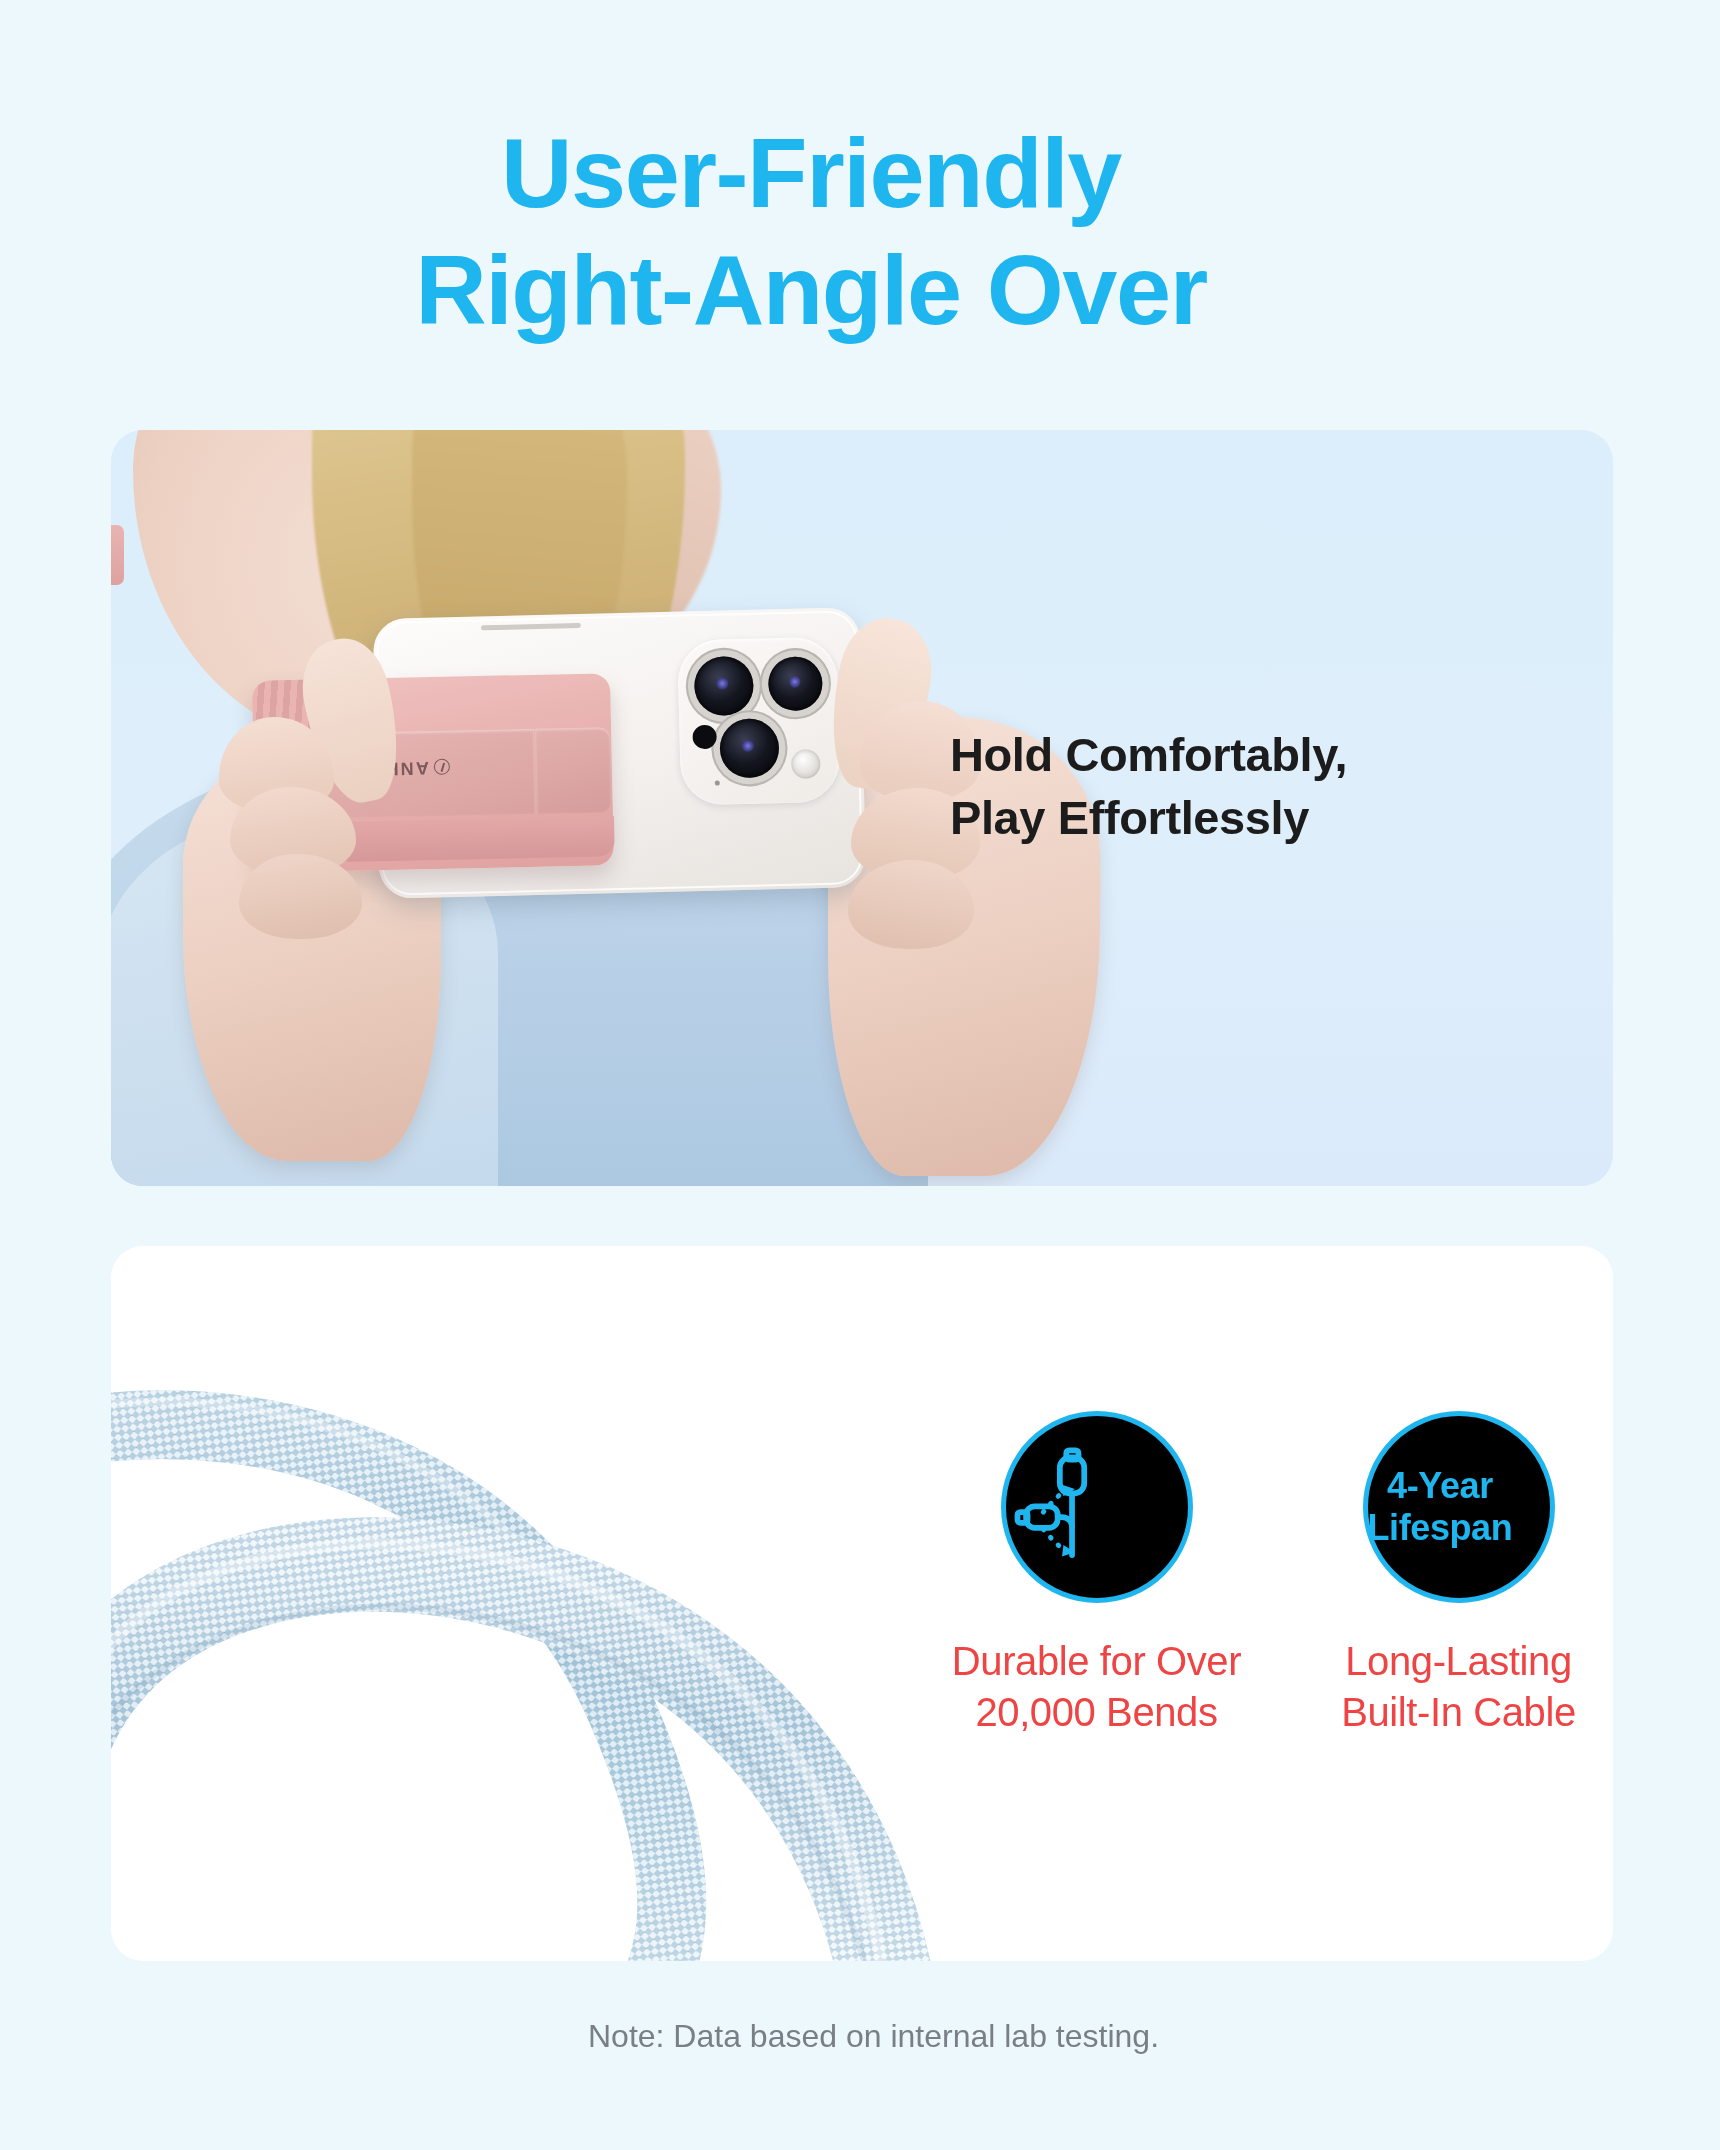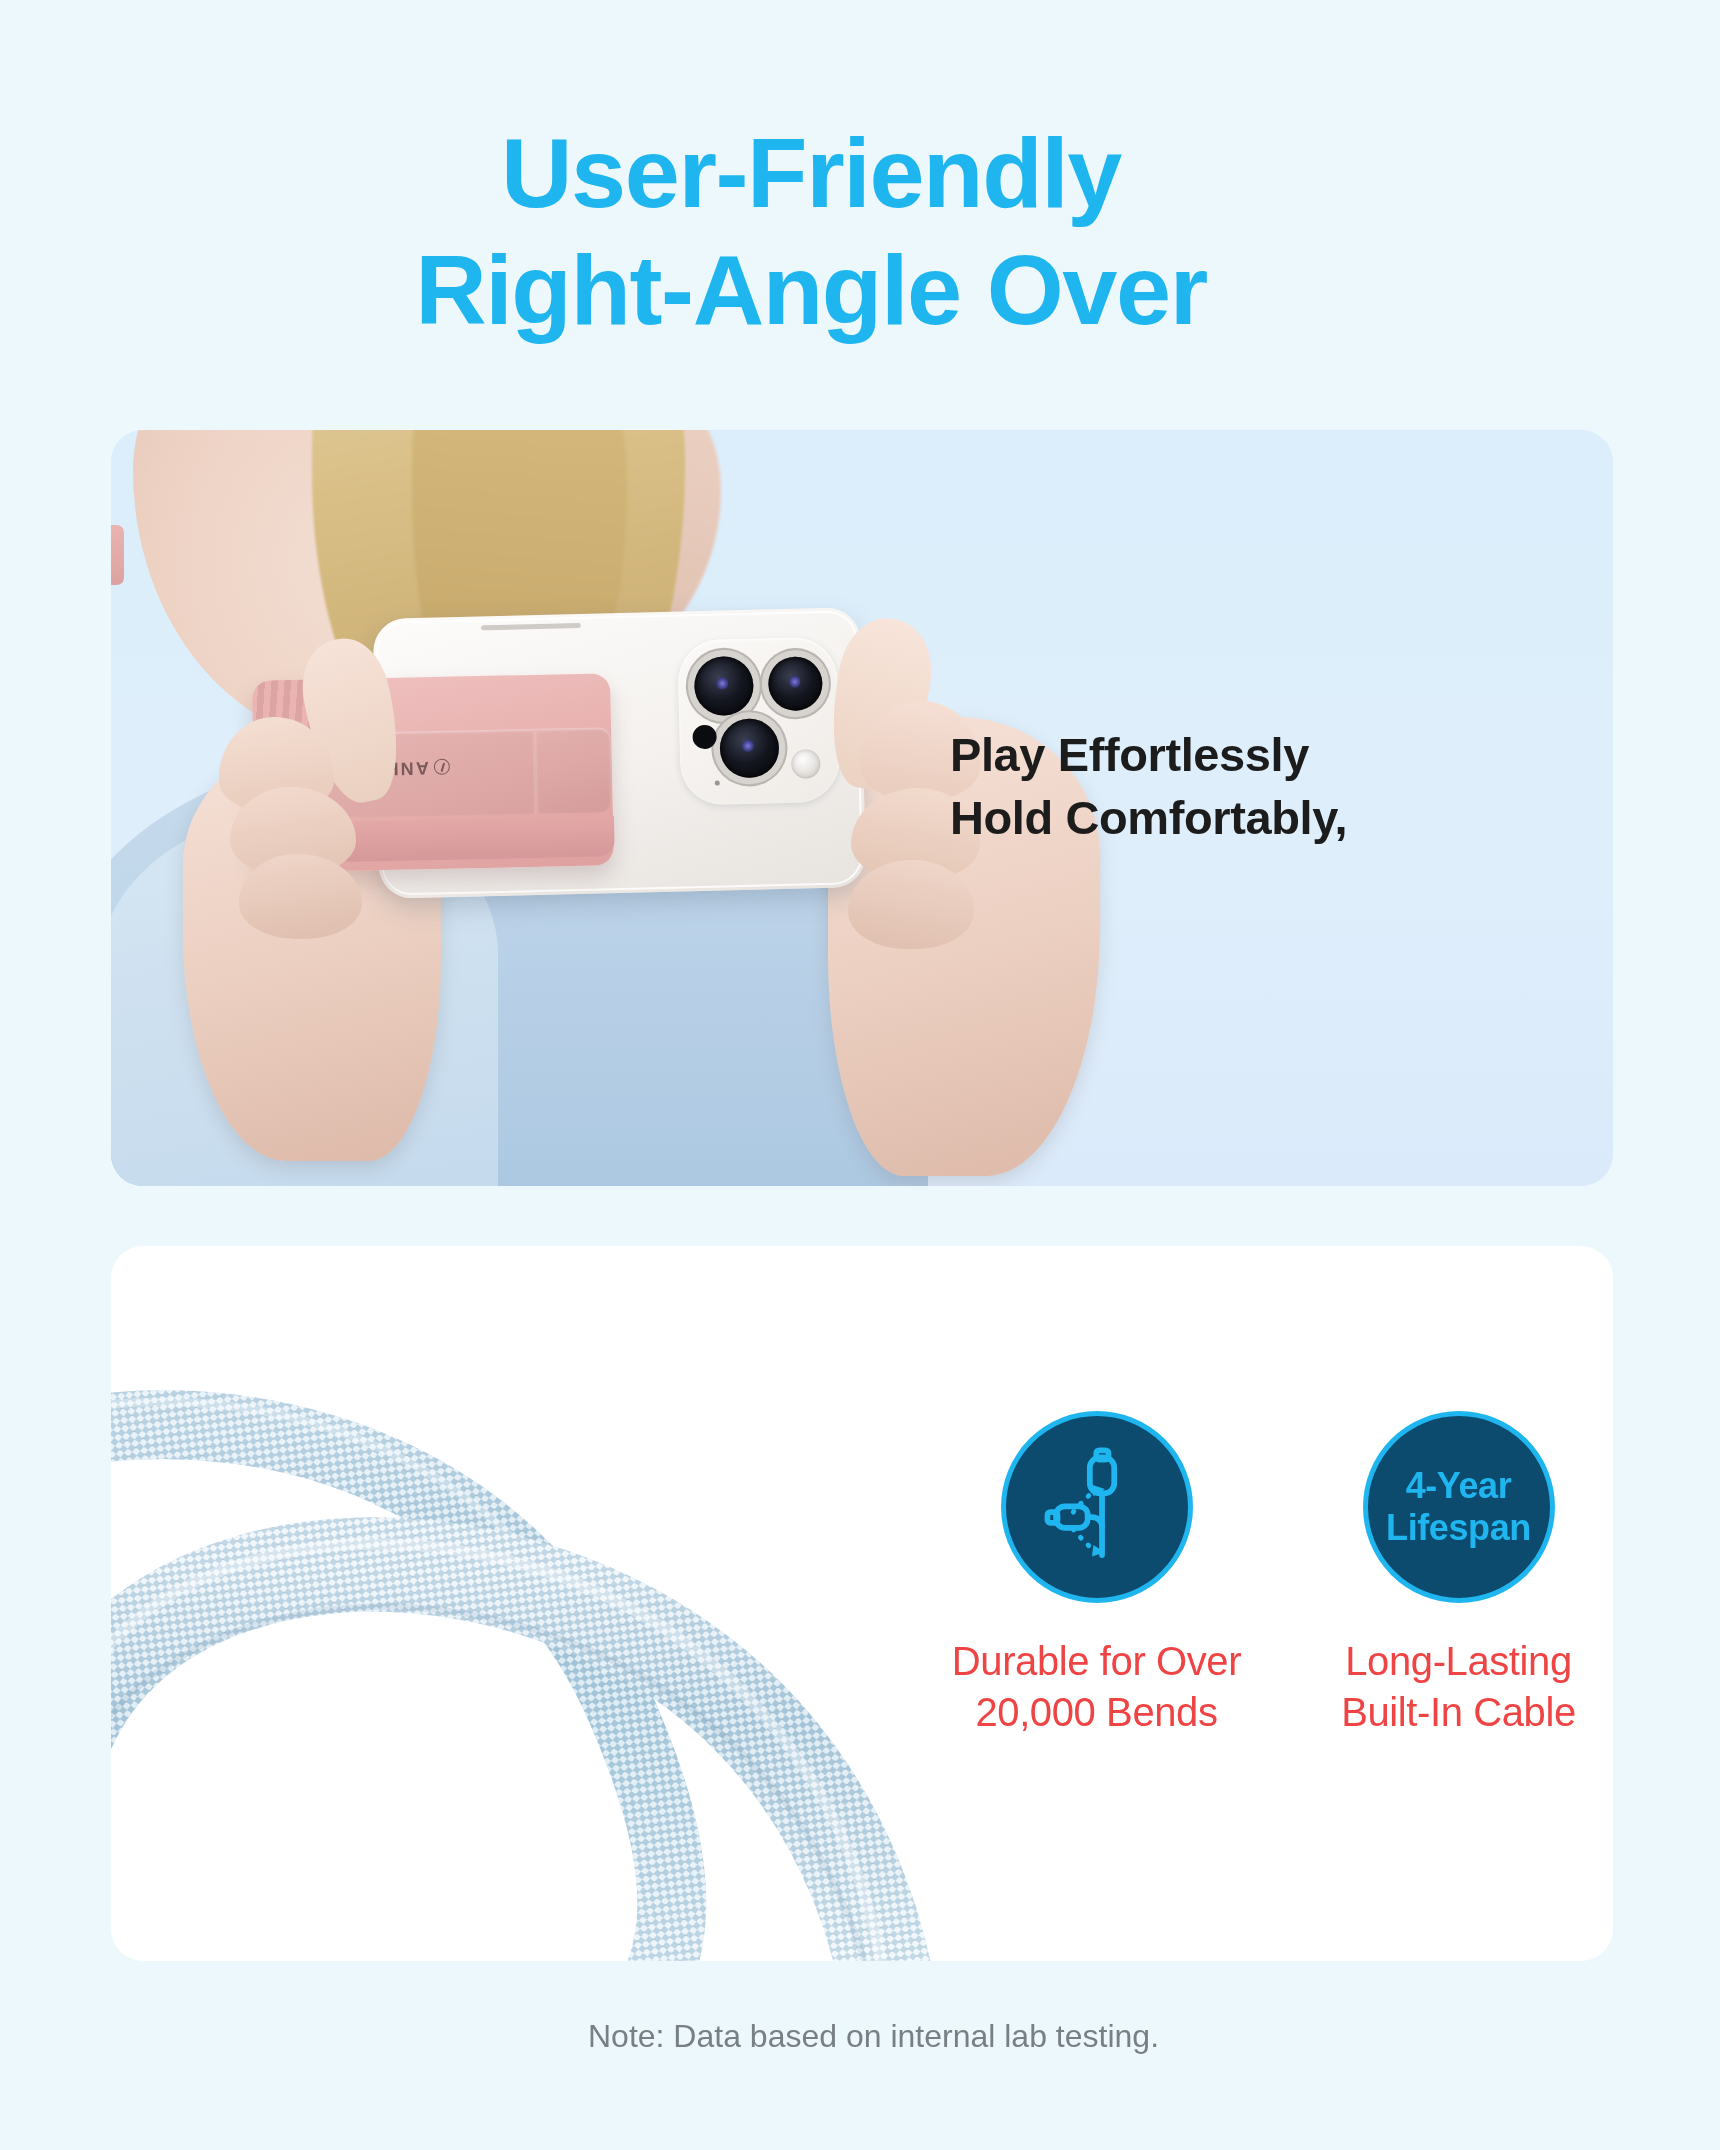--- a/index.html
+++ b/index.html
@@ -244,22 +244,22 @@
   .features {
     position:absolute; left:824px; top:165px;
     display:flex; gap:50px; align-items:flex-start;
   }
   .feature { width:323px; text-align:center; }
   .feature.narrow { width:301px; }
   .badge {
     width:192px; height:192px; border-radius:50%;
     border:5.7px solid #1fb6f0;
     margin:0 auto 33px;
-    display:flex; align-items:center; justify-content:center;
-    background:#0c4a6e;
+    display:flex; align-items:center; justify-content:flex-start;
+    background:#000000;
   }
   .badge-text {
     color:#1fb6f0; font-size:36px; font-weight:bold;
     line-height:1.18; letter-spacing:-0.4px;
   }
   .feature-caption {
     color:#ef4444; font-size:40px; font-weight:normal;
     line-height:1.28; letter-spacing:-0.4px;
   }
 
@@ -327,22 +327,22 @@
       <div class="finger-l2"></div>
       <div class="finger-l3"></div>
       <div class="thumb-r"></div>
       <div class="finger-r1"></div>
       <div class="finger-r2"></div>
       <div class="finger-r3"></div>
     </div>
   </div>
 
   <div class="photo-copy">
+    <div>Hold Comfortably,</div>
     <div>Play Effortlessly</div>
-    <div>Hold Comfortably,</div>
   </div>
 
   <div class="cable-panel">
 
     <svg width="824" height="715" viewBox="0 0 1150 997" style="position:absolute;left:0;top:0;">
       <defs>
         <linearGradient id="cabGrad" x1="0" y1="0" x2="0" y2="1">
           <stop offset="0%" stop-color="#cfe3ef"></stop>
           <stop offset="28%" stop-color="#a9c9dc"></stop>
           <stop offset="55%" stop-color="#b9d6e6"></stop>

